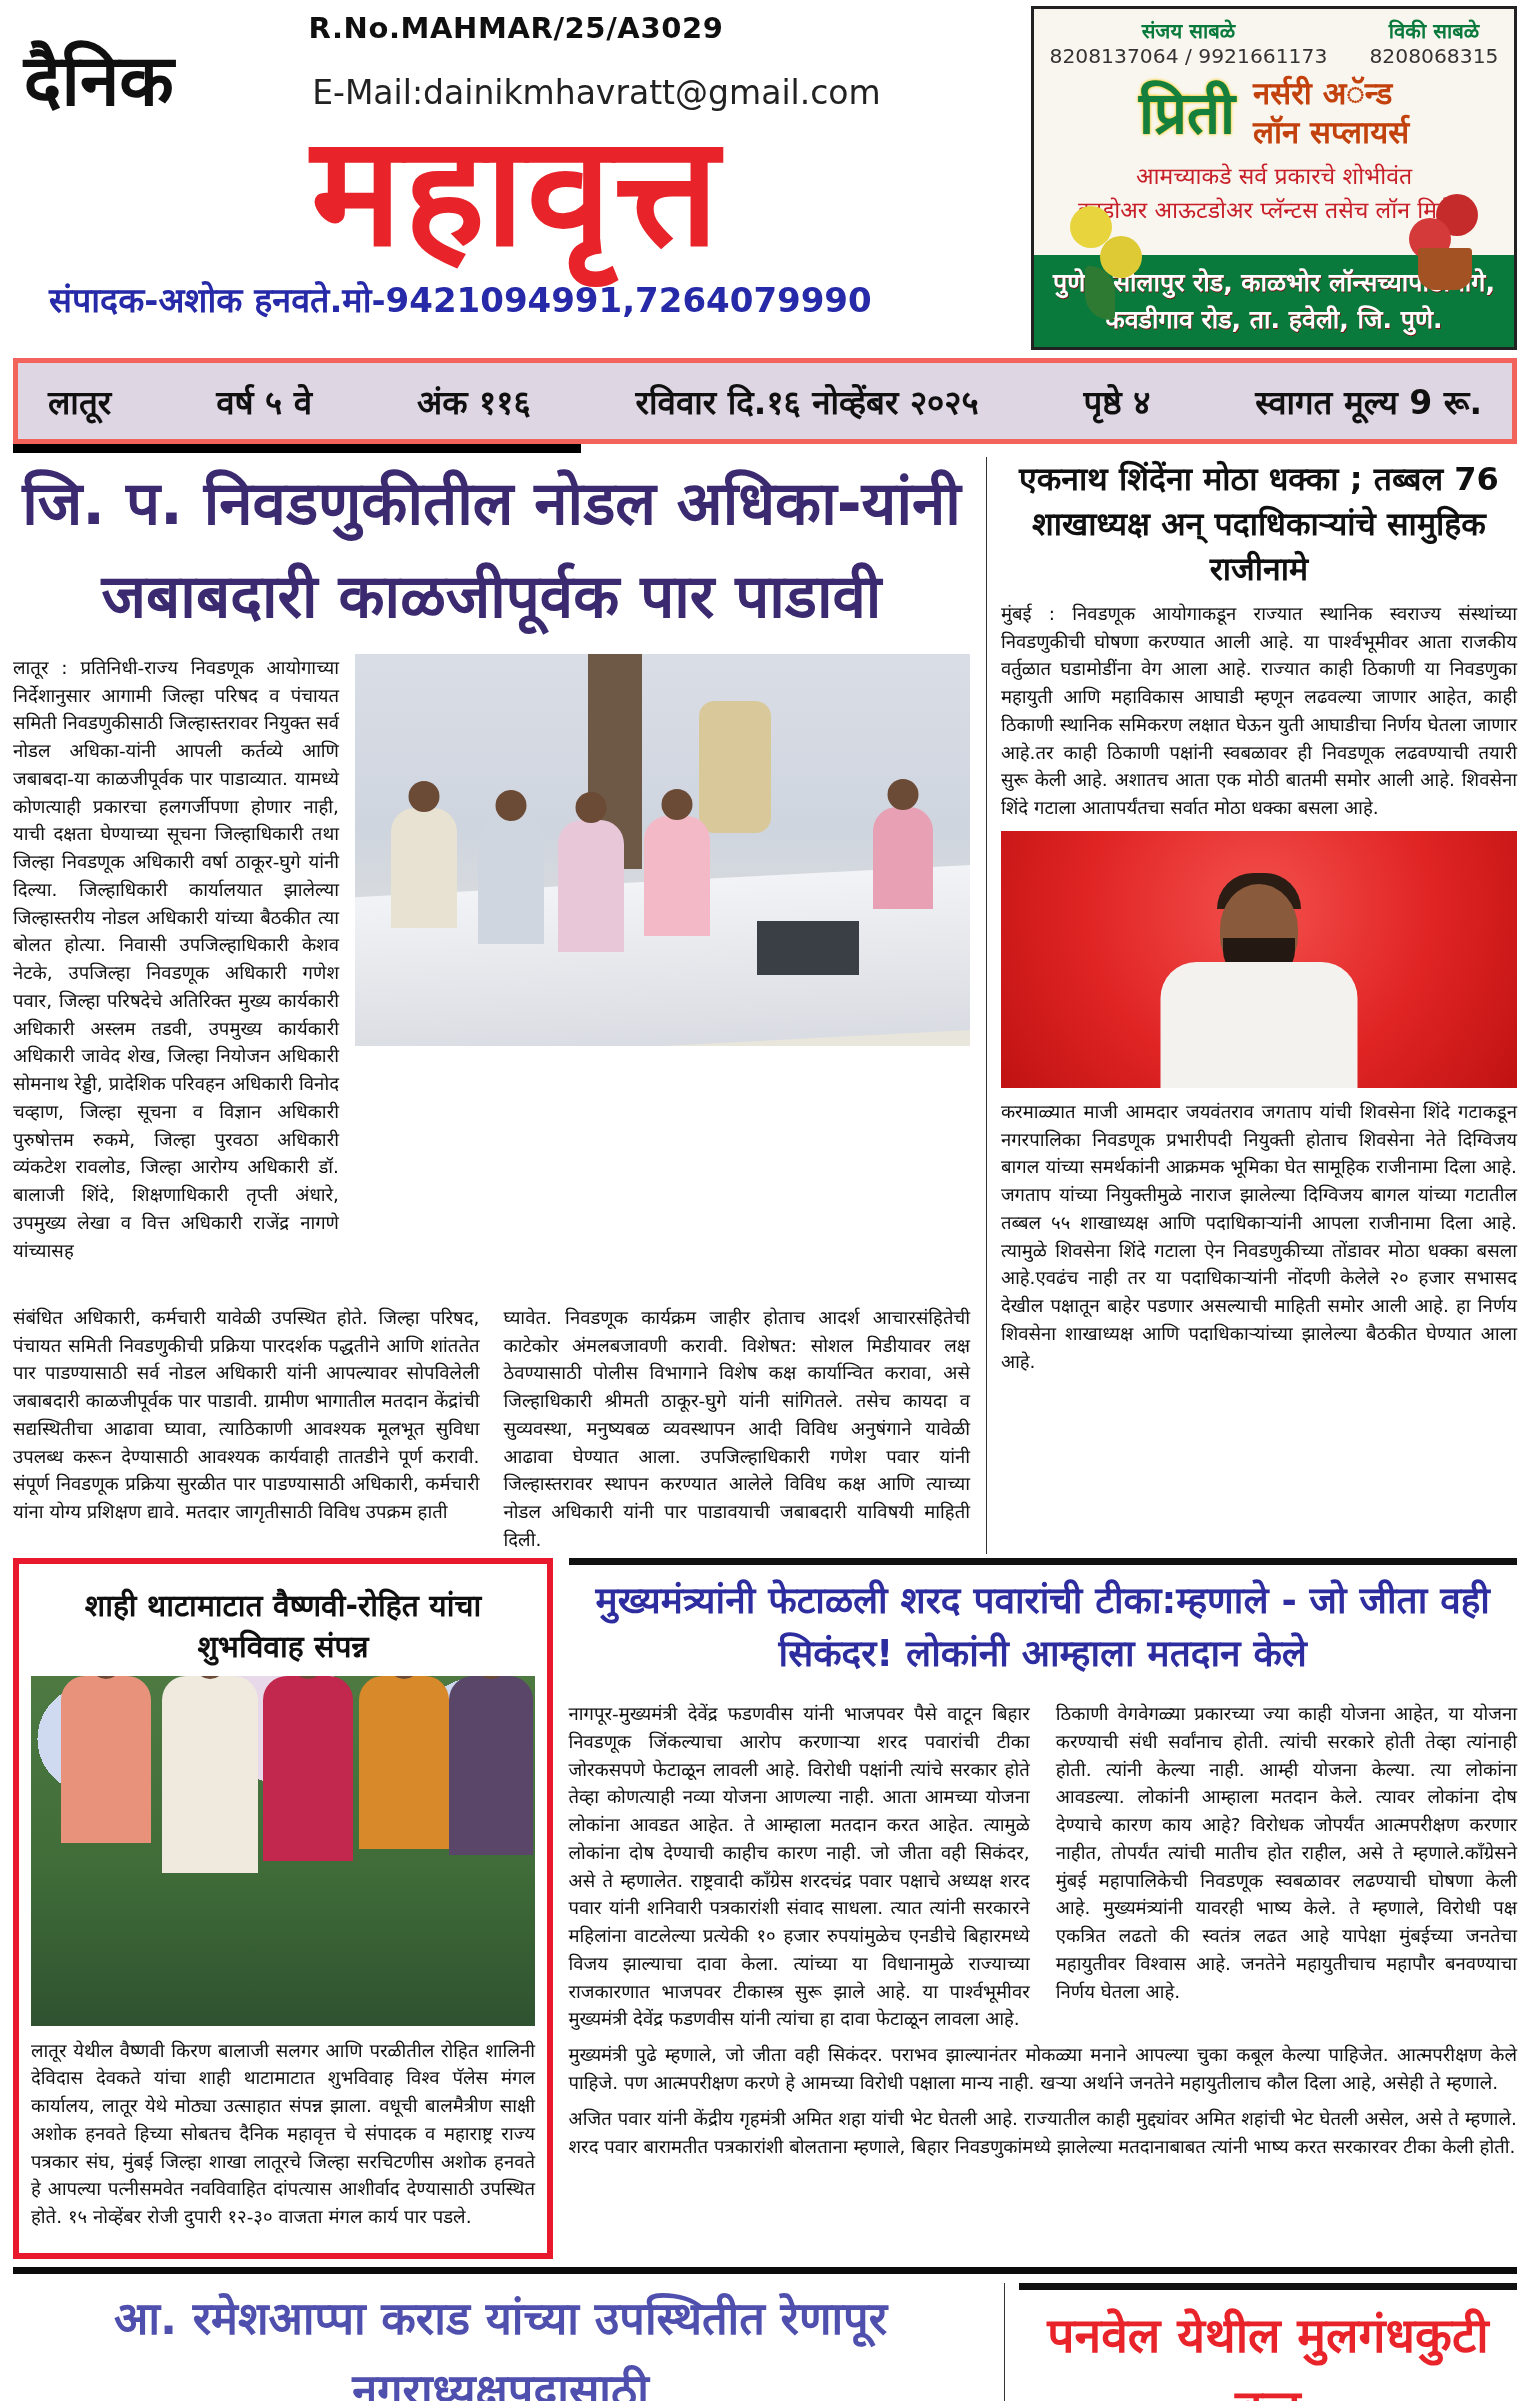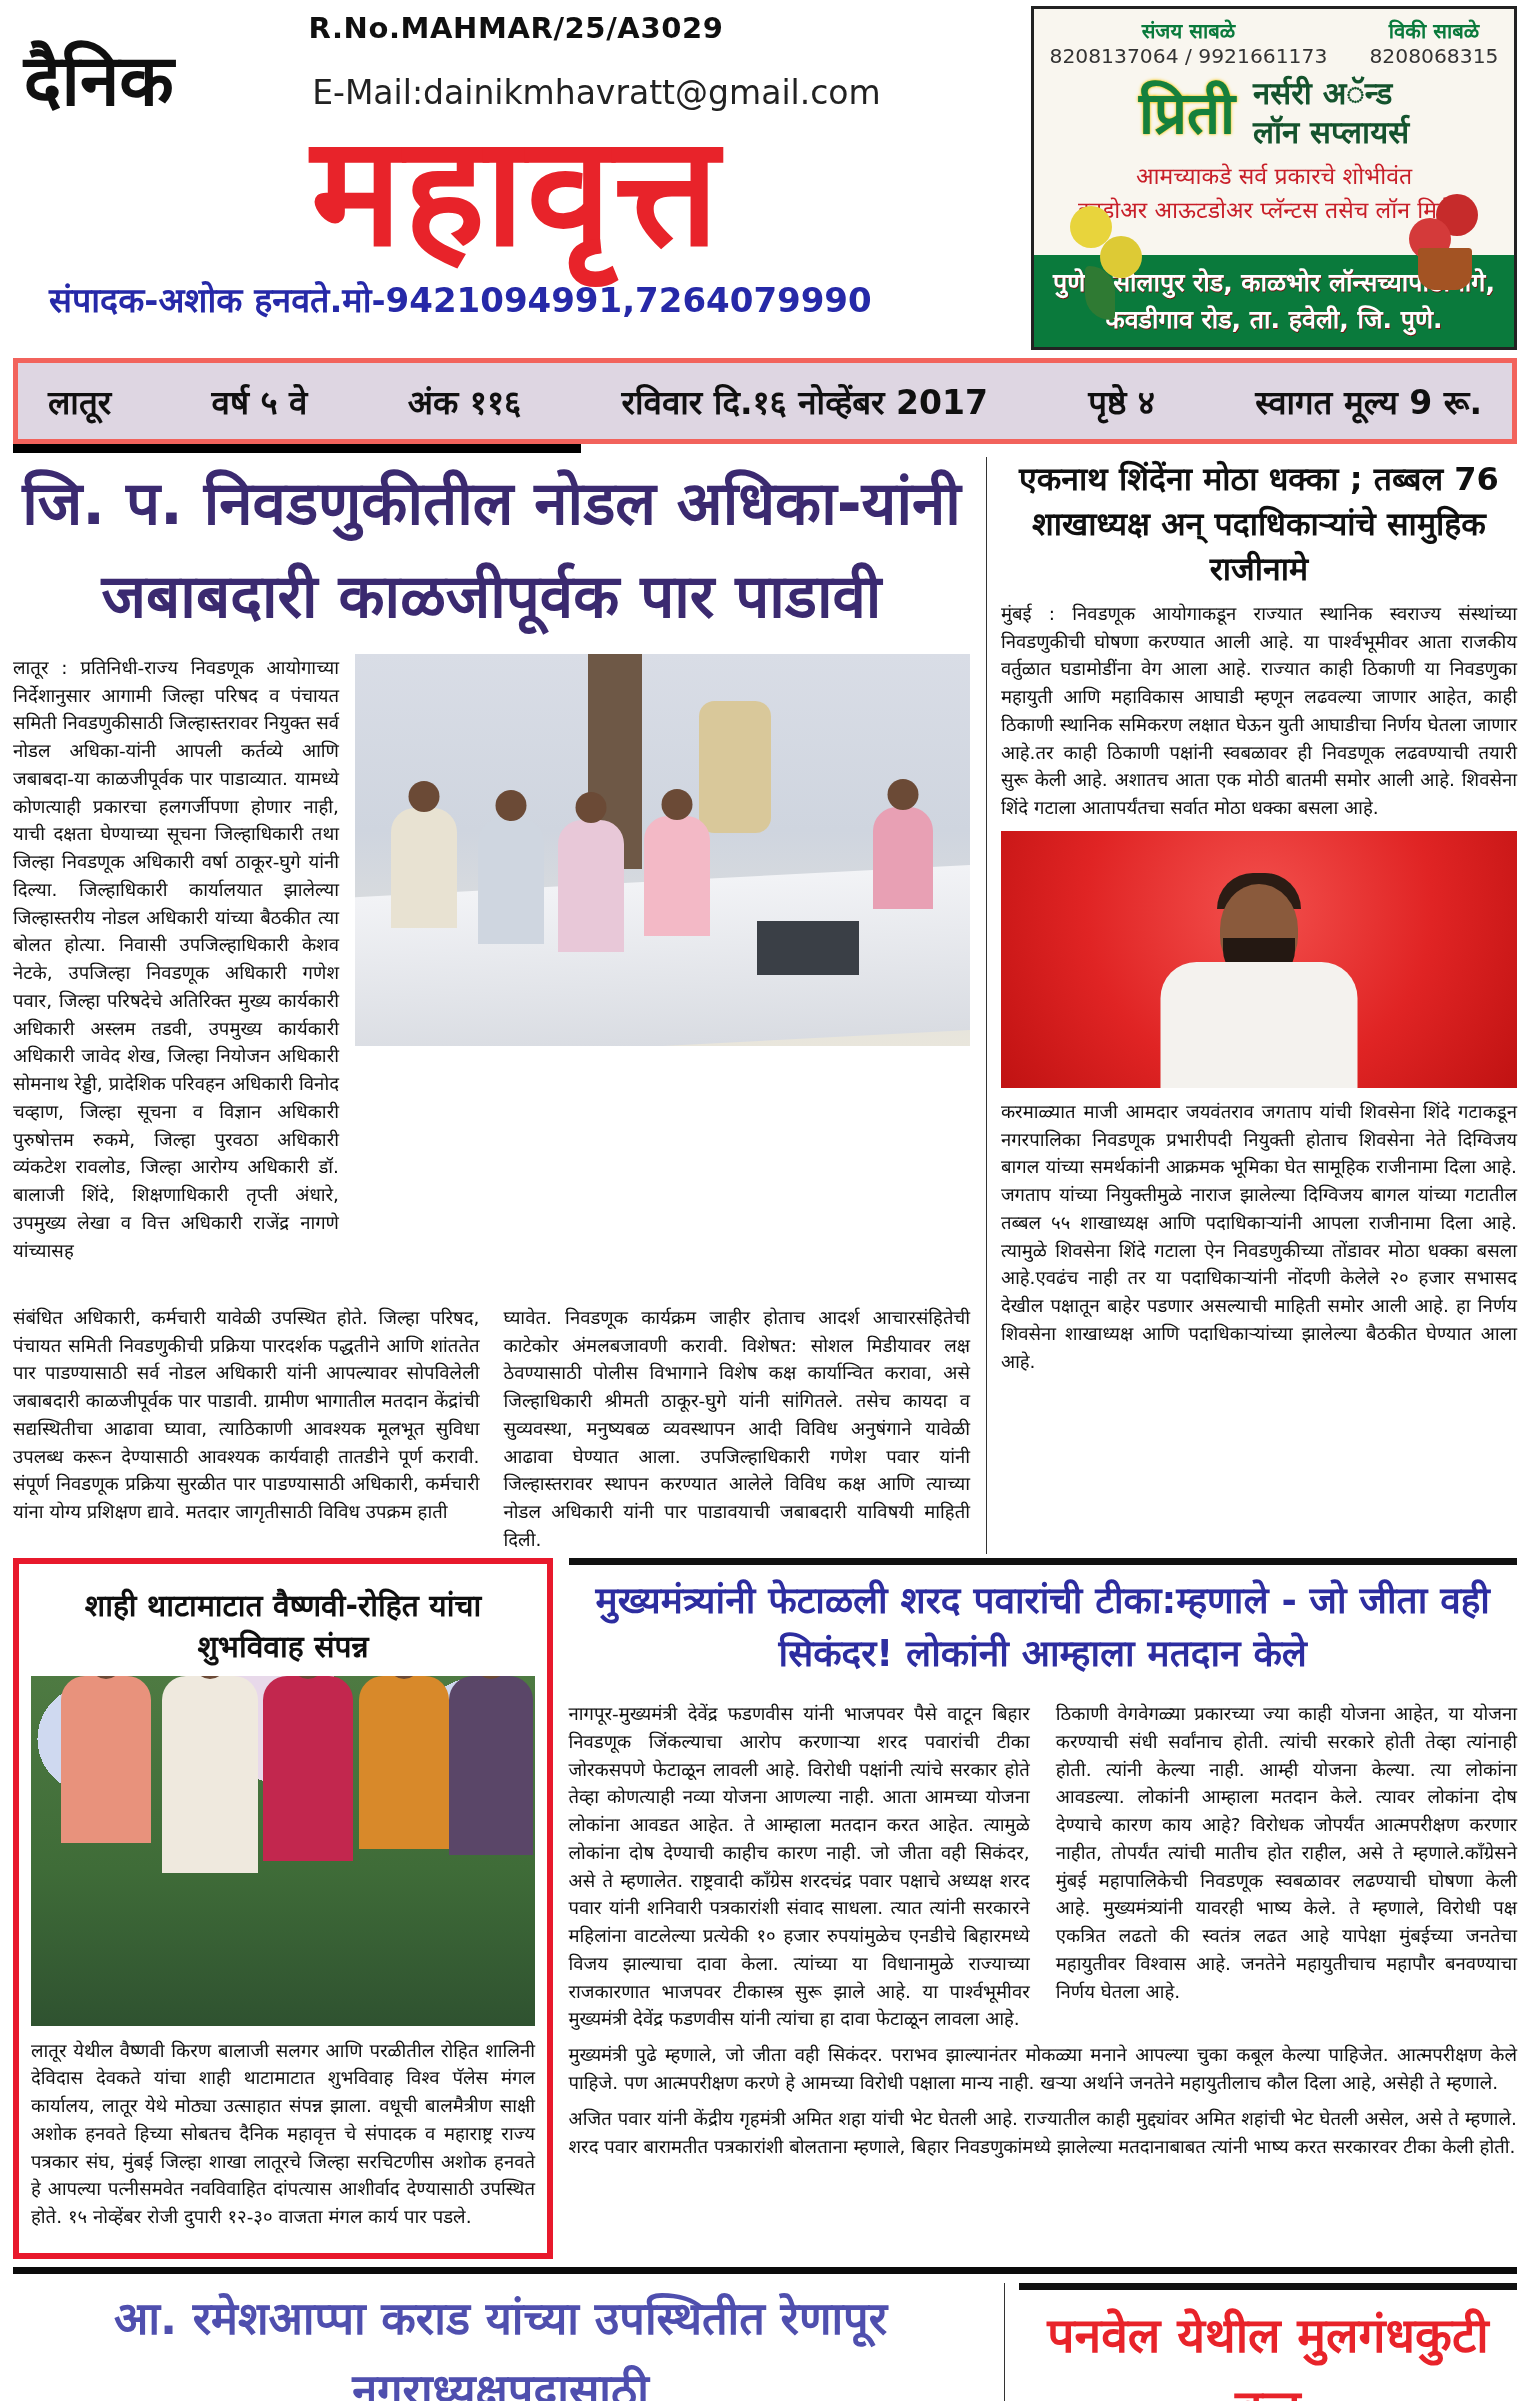--- a/index.html
+++ b/index.html
@@ -25,21 +25,21 @@
   .mahavrutt{text-align:center;font-size:152px;font-weight:bold;color:var(--masthead-red);line-height:1.0;letter-spacing:2.4px;}
   .editor{color:var(--editor-blue);font-weight:bold;font-size:34px;padding:8.4px 0 0 36px;}
   
   .adbox{width:486px;min-height:344px;border:3.6px solid #222;background:#f9f6ef;position:relative;display:flex;flex-direction:column;overflow:hidden;}
   .ad-contacts{display:flex;justify-content:space-between;padding:7.2px 15.5px 0 15.5px;}
   .ad-contact{text-align:center;}
   .ad-cname{color:#0a7a3c;font-weight:bold;font-size:20.3px;}
   .ad-cphone{font-size:20.3px;color:#333;}
   .ad-brandrow{display:flex;align-items:center;justify-content:center;gap:18px;margin-top:6px;}
   .ad-brand{color:#15803d;font-size:58px;font-weight:bold;line-height:1;text-shadow:0 0 3.6px #f5c400,0 0 1.2px #f5c400;}
-  .ad-sub{color:#14532d;font-weight:bold;font-size:31px;line-height:1.25;}
+  .ad-sub{color:#c2410c;font-weight:bold;font-size:31px;line-height:1.25;}
   .ad-tag{color:#c81e28;font-weight:normal;text-align:center;font-size:23px;line-height:1.5;margin-top:7.2px;}
   .ad-strip{margin-top:auto;background:var(--ad-green);color:#fff;text-align:center;font-weight:bold;font-size:25px;line-height:1.5;padding:8.4px 4.8px;text-shadow:0.6px 0.6px 0 #7a1010;}
   .flower{position:absolute;width:42px;height:42px;border-radius:50%;}
   .fl-y1{background:#e8d43c;left:36px;top:197px;}
   .fl-y2{background:#ddca35;left:66px;top:227px;}
   .fl-leaf{background:#2f7a33;left:51px;top:257px;width:30px;height:54px;border-radius:6px 36px 6px 36px;}
   .fl-r1{background:#c62b2b;right:36px;top:185px;}
   .fl-r2{background:#d43a3a;right:63px;top:209px;}
   .fl-pot{background:#a35323;right:42px;top:239px;width:54px;height:42px;border-radius:3.6px 3.6px 16.7px 16.7px;}
 
@@ -152,21 +152,21 @@
         <div>पुणे - सोलापुर रोड, काळभोर लॉन्सच्यापाठीमागे,</div>
         <div>कवडीगाव रोड, ता. हवेली, जि. पुणे.</div>
       </div>
     </div>
   </div>
 
   <div class="datebar">
     <span>लातूर</span>
     <span>वर्ष ५ वे</span>
     <span>अंक ११६</span>
-    <span>रविवार दि.१६ नोव्हेंबर 2017</span>
+    <span>रविवार दि.१६ नोव्हेंबर २०२५</span>
     <span>पृष्ठे ४</span>
     <span>स्वागत मूल्य 9 रू.</span>
   </div>
   <div class="half-rule"></div>
 
   <div class="top-section">
 
     <div class="lead">
       <div class="lead-headline">
         <div>जि. प. निवडणुकीतील नोडल अधिका-यांनी</div>

